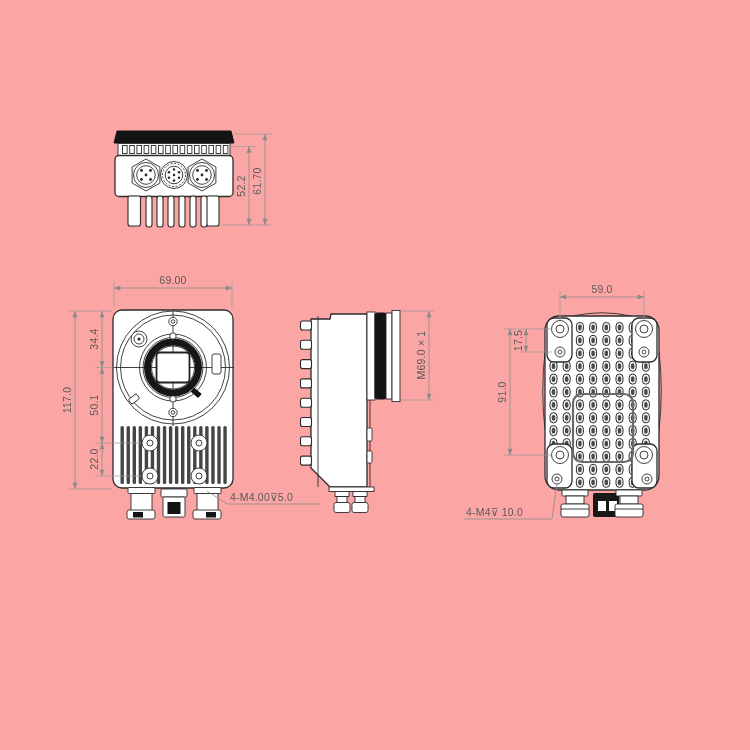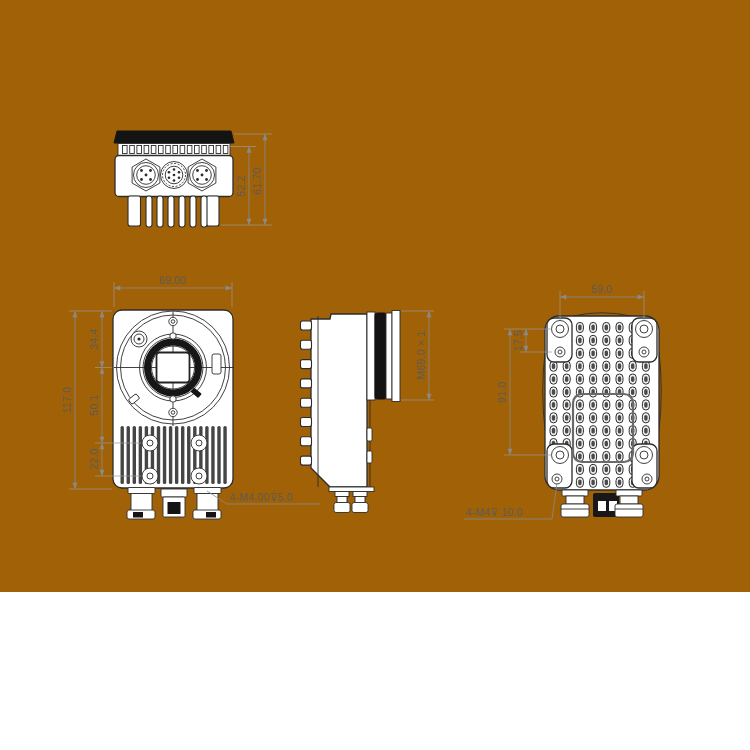--- a/index.html
+++ b/index.html
@@ -1,16 +1,16 @@
 <!DOCTYPE html>
 <html><head>
 <meta charset="utf-8">
 <style>
   html,body{margin:0;padding:0;background:#ffffff;}
-  .canvas{position:relative;width:750px;height:592px;background:#a16207;overflow:hidden;
+  .canvas{position:relative;width:750px;height:750px;background:#fca5a5;overflow:hidden;
           font-family:"Liberation Sans", sans-serif;}
   svg{display:block;}
   text.dim{font-family:"Liberation Sans", sans-serif;font-size:10.5px;fill:#5a5a5a;letter-spacing:.2px;}
   .outline{fill:#ffffff;stroke:#2c2c2c;stroke-width:1.3;}
   .det{fill:none;stroke:#2c2c2c;stroke-width:0.9;}
   .detw{fill:#ffffff;stroke:#2c2c2c;stroke-width:0.9;}
   .dimln{stroke:#8a8a8a;stroke-width:0.8;fill:none;}
   .ext{stroke:#9a9a9a;stroke-width:0.7;fill:none;}
 </style>
 </head>

